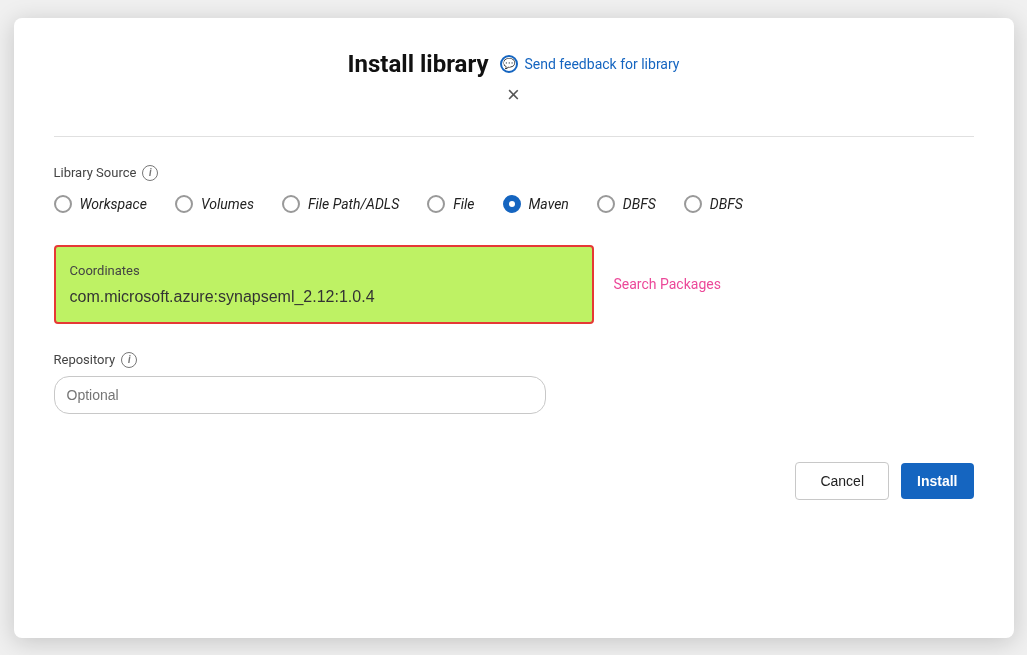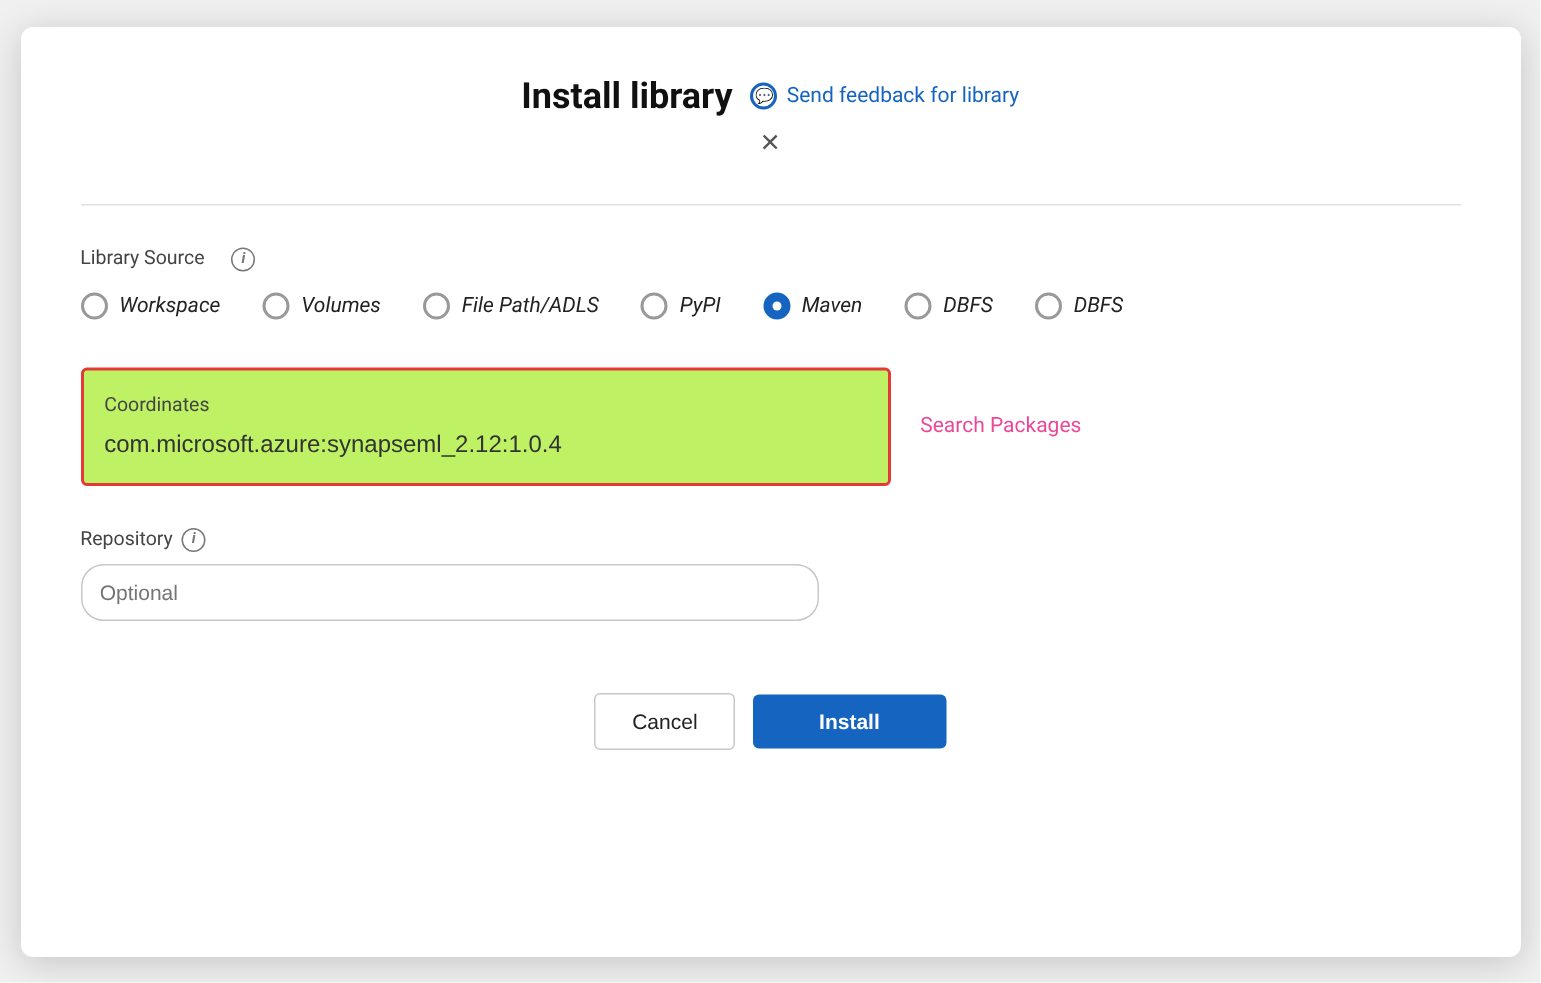--- a/index.html
+++ b/index.html
@@ -70,21 +70,21 @@
     .divider {
       border: none;
       border-top: 1px solid #e0e0e0;
       margin-bottom: 28px;
     }
     .section-label {
       font-size: 13px;
       color: #444;
       display: flex;
       align-items: center;
-      gap: 18px;
+      gap: 6px;
       margin-bottom: 14px;
     }
     .info-icon {
       display: inline-flex;
       align-items: center;
       justify-content: center;
       width: 16px;
       height: 16px;
       border: 1.5px solid #777;
       border-radius: 50%;
@@ -183,40 +183,40 @@
       border: 1px solid #c8c8c8;
       border-radius: 15px;
       padding: 10px 12px;
       font-size: 14px;
       color: #aaa;
       background: white;
       outline: none;
     }
     .footer {
       display: flex;
-      justify-content: center;
+      justify-content: flex-end;
       align-items: center;
       gap: 12px;
       margin-top: 48px;
     }
     .cancel-btn {
       background: white;
       border: 1px solid #c8c8c8;
       border-radius: 4px;
       padding: 10px 24px;
       font-size: 14px;
       color: #222;
       cursor: pointer;
     }
     .install-btn {
       background: #1565c0;
       color: white;
       border: none;
       border-radius: 4px;
-      padding: 10px 44px;
+      padding: 10px 16px;
       font-size: 14px;
       font-weight: 600;
       cursor: pointer;
     }
   </style>
 </head>
 <body>
 
 <div class="dialog">
 
@@ -245,21 +245,21 @@
     <label class="radio-option">
       <div class="radio-circle"></div>
       <span class="radio-label">Volumes</span>
     </label>
     <label class="radio-option">
       <div class="radio-circle"></div>
       <span class="radio-label">File Path/ADLS</span>
     </label>
     <label class="radio-option">
       <div class="radio-circle"></div>
-      <span class="radio-label">PyPI</span>
+      <span class="radio-label">File</span>
     </label>
     <label class="radio-option">
       <div class="radio-circle selected"></div>
       <span class="radio-label">Maven</span>
     </label>
     <label class="radio-option">
       <div class="radio-circle"></div>
       <span class="radio-label">DBFS</span>
     </label>
     <label class="radio-option">

